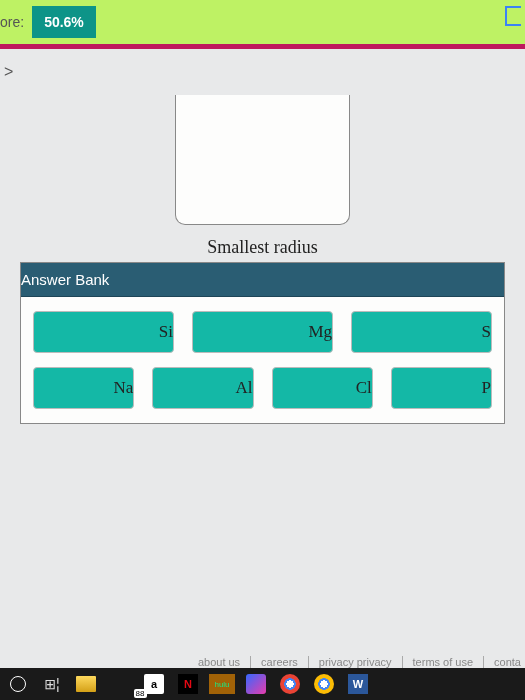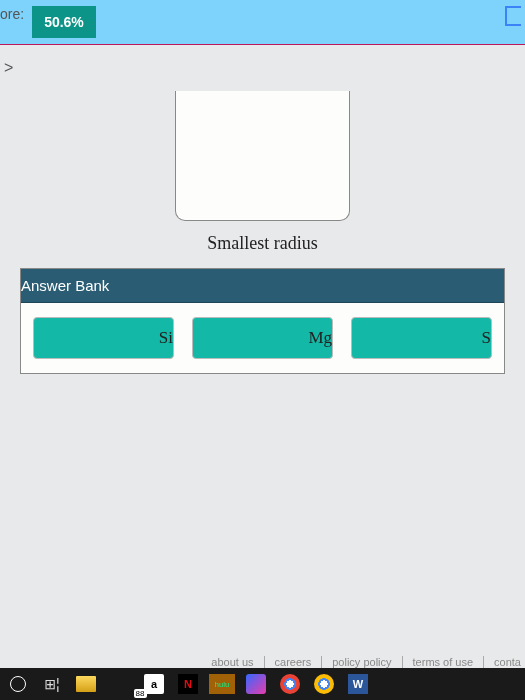--- a/index.html
+++ b/index.html
@@ -5,25 +5,25 @@
     * { margin: 0; padding: 0; box-sizing: border-box; }
     body {
       font-family: Georgia, 'Times New Roman', serif;
       background: #e8e9ea;
       width: 525px;
       height: 700px;
       overflow: hidden;
       position: relative;
     }
     .top-bar {
-      background: #7dd3fc;
-      border-bottom: 1px solid #be185d;
+      background: #bef264;
+      border-bottom: 5px solid #be185d;
       padding: 6px 0 6px 0;
       display: flex;
-      align-items: flex-start;
+      align-items: center;
     }
     .score-label {
       color: #555;
       font-family: Arial, sans-serif;
       font-size: 14px;
       padding-left: 0;
     }
     .score-box {
       background: #0d9488;
       color: #fff;
@@ -59,21 +59,21 @@
       border: 1px solid #888;
       border-top: none;
       border-radius: 0 0 10px 10px;
       margin: 8px auto 12px auto;
       background: #fdfdfc;
     }
     .smallest-label {
       text-align: center;
       font-size: 18px;
       color: #222;
-      margin-bottom: 14px;
+      margin-bottom: 4px;
     }
     .answer-bank {
       border: 1px solid #888;
       background: #fdfdfc;
     }
     .bank-header {
       background: #2a5d73;
       color: #fff;
       padding: 8px 0;
       font-family: Arial, sans-serif;
@@ -169,28 +169,34 @@
   <div class="smallest-label">Smallest radius</div>
 
   <div class="answer-bank">
     <div class="bank-header">Answer Bank</div>
     <div class="bank-body">
       <div class="bank-row">
         <div class="element-btn">Si</div>
         <div class="element-btn">Mg</div>
         <div class="element-btn">S</div>
       </div>
+      <div class="bank-row">
+        <div class="element-btn">Na</div>
+        <div class="element-btn">Al</div>
+        <div class="element-btn">Cl</div>
+        <div class="element-btn">P</div>
+      </div>
     </div>
   </div>
 </div>
 
 <div class="footer-links">
   <span>about us</span>
   <span>careers</span>
-  <span>policy policy</span>
+  <span>privacy privacy</span>
   <span>terms of use</span>
   <span>conta</span>
 </div>
 
 <div class="taskbar">
   <div class="tb-item">
       <div class="tb-cortana"></div>
     </div>
   <div class="tb-item tb-task">⊞¦</div>
   <div class="tb-item">

